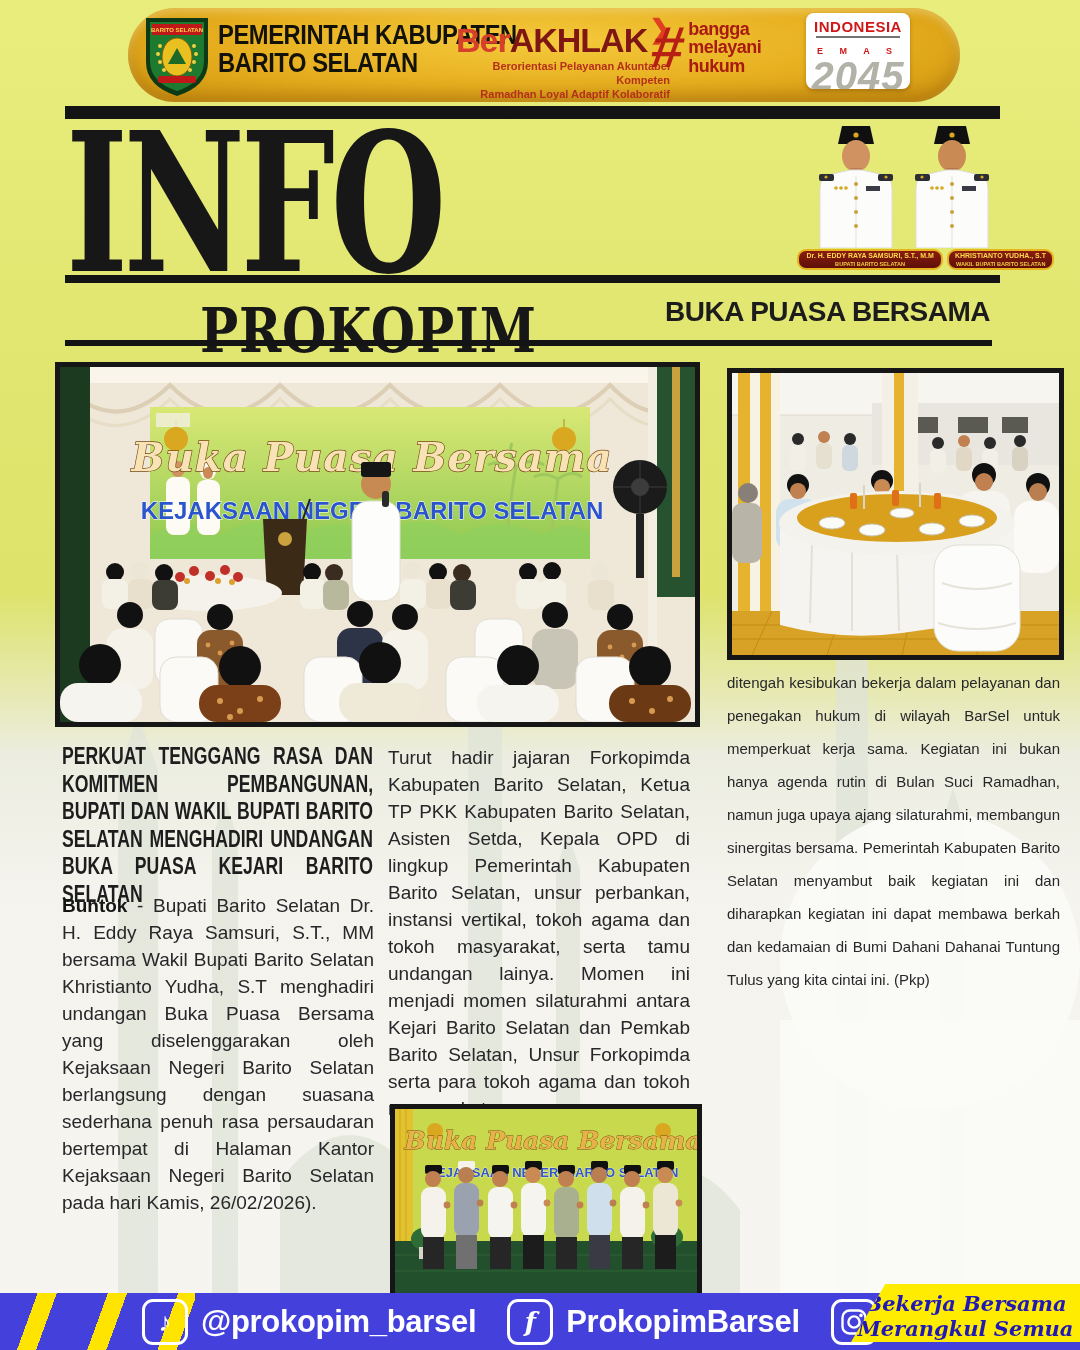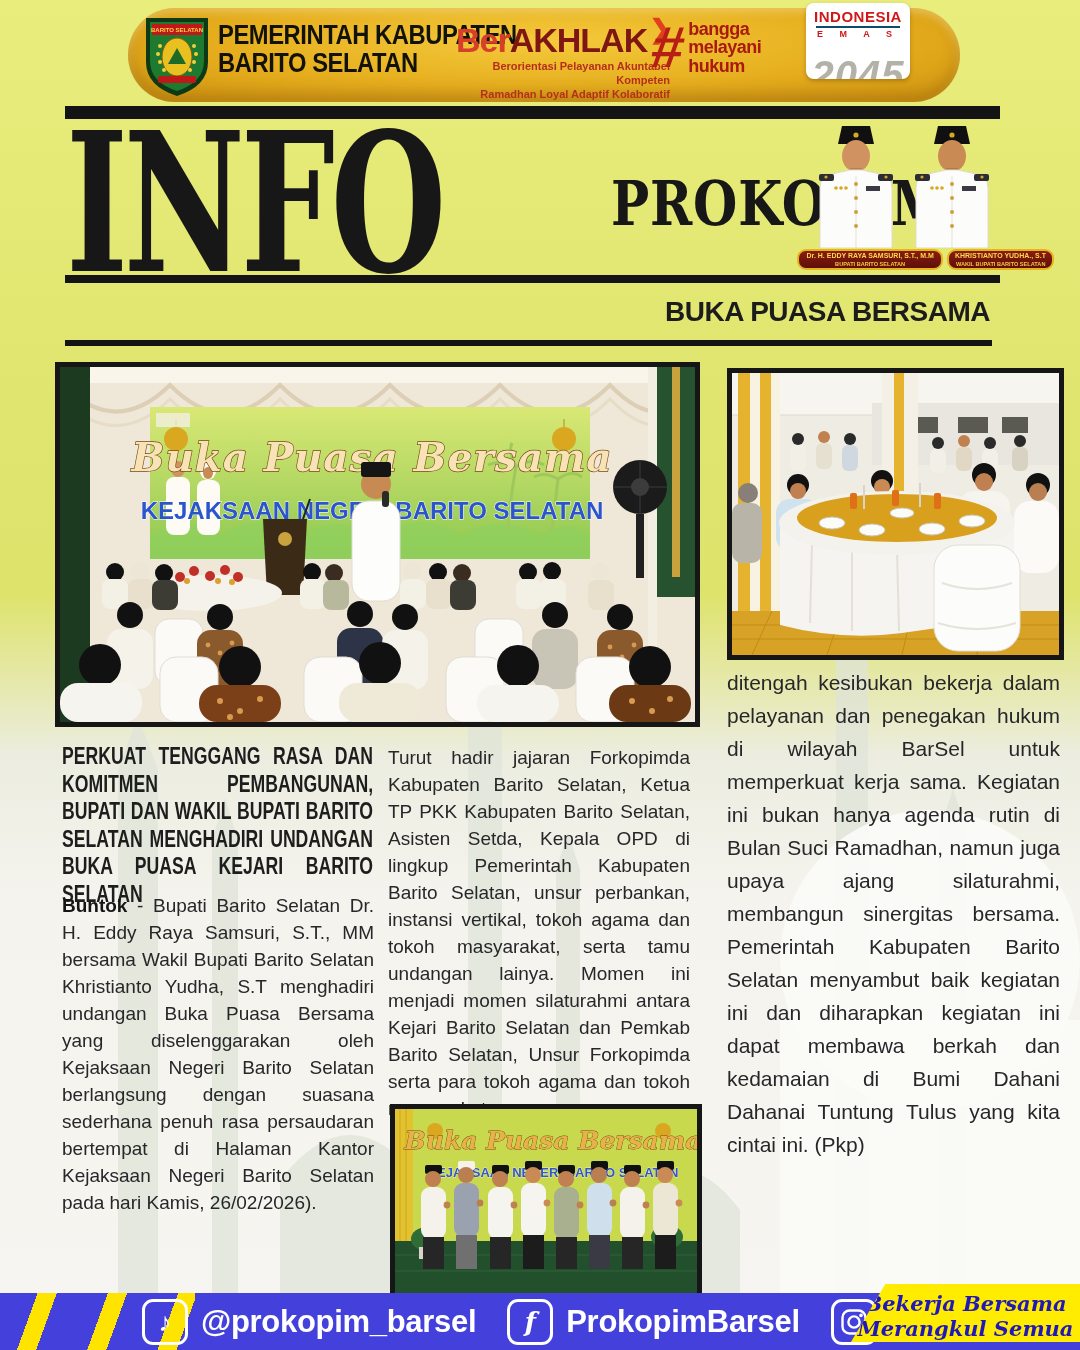--- a/index.html
+++ b/index.html
@@ -15,30 +15,30 @@
      transform:scaleX(.88);transform-origin:0 0;letter-spacing:-.5px;white-space:nowrap;}
   .berakhlak{left:440px;top:14px;width:230px;text-align:right;}
   .berakhlak .ttl{font-weight:800;font-size:34px;letter-spacing:-1px;white-space:nowrap;}
   .berakhlak .ttl .pre{color:#d6402a;}
   .berakhlak .ttl .mn{color:#7e1714;}
   .berakhlak .arrow{color:#e04020;font-size:26px;font-weight:800;vertical-align:14px;margin-left:2px;}
   .berakhlak .sub{font-size:11px;line-height:1.25;color:#b5301c;font-weight:700;margin-top:0;}
   .hashtag-wrap{left:652px;top:20px;display:flex;align-items:center;gap:4px;}
   .hash{font-size:58px;font-weight:900;color:#b81f14;transform:skewX(-8deg);line-height:.9;}
   .tagtxt{font-size:18px;font-weight:800;color:#a81a12;line-height:1.02;letter-spacing:-.5px;}
-  .emas-box{left:806px;top:3px;width:104px;height:76px;background:#fff;border-radius:8px;
+  .emas-box{left:806px;top:13px;width:104px;height:76px;background:#fff;border-radius:8px;
      box-shadow:0 2px 4px rgba(90,50,0,.35);text-align:center;overflow:hidden;}
   .emas-top{font-size:15px;font-weight:900;color:#d01818;letter-spacing:.5px;margin-top:5px;}
-  .emas-mid{font-size:9px;font-weight:800;color:#d01818;letter-spacing:7px;border-top:2px solid #0c4a6e;
-     width:84px;margin:1px auto 16px;padding-top:1px;}
+  .emas-mid{font-size:9px;font-weight:800;color:#d01818;letter-spacing:7px;border-top:2px solid #737373;
+     width:84px;margin:1px auto 0;padding-top:8px;}
   .emas-year{font-size:40px;font-weight:900;color:#b2b2a8;font-style:italic;letter-spacing:1px;margin-top:-2px;}
   
   .bar{background:#141414;}
   
-  .masthead{left:66px;top:108px;display:flex;align-items:center;gap:0;white-space:nowrap;}
+  .masthead{left:66px;top:108px;display:flex;align-items:flex-end;gap:0;white-space:nowrap;flex-direction:column;}
   .title-info{font-family:"DejaVu Serif",serif;font-weight:900;font-size:192px;line-height:1;
      letter-spacing:-6px;display:inline-block;transform:scaleX(.69);transform-origin:0 100%;color:#171717;}
   .title-prokopim{font-family:"DejaVu Serif",serif;font-weight:900;font-size:62px;line-height:1;
      letter-spacing:1px;display:inline-block;transform:scaleX(.82);transform-origin:0 100%;color:#171717;}
   .officials-labels{left:797px;top:249px;width:212px;display:flex;gap:4px;}
   .off-label{flex:1;background:linear-gradient(180deg,#8a1c10,#5e0f08);border:2px solid #e8b41e;
      border-radius:9px;color:#ffd84a;text-align:center;padding:1px 2px;line-height:1.15;}
   .off-label .nm{font-size:7.6px;font-weight:800;display:block;white-space:nowrap;transform:scaleX(.92);}
   .off-label .rl{font-size:5.6px;font-weight:700;display:block;color:#f6c93e;}
   
@@ -46,21 +46,21 @@
   .edition-right{right:90px;top:296px;font-size:28px;font-weight:800;letter-spacing:-.5px;}
   
   .photo{border:5px solid #161616;background:#e8e4d8;overflow:hidden;}
   .photo svg{display:block;}
   
   .headline{left:62px;top:742px;width:432px;transform:scaleX(.72);transform-origin:0 0;
      font-size:24.5px;line-height:27.5px;font-weight:800;letter-spacing:0;text-align:justify;color:#1d1d1d;}
   .bodycol{font-size:19px;line-height:27px;text-align:justify;color:#27272a;}
   .col1{left:62px;top:892px;width:312px;}
   .col2{left:388px;top:744px;width:302px;}
-  .col3{left:727px;top:666px;width:333px;font-size:21px;line-height:33px;}
+  .col3{left:727px;top:666px;width:333px;font-size:15px;line-height:33px;}
   .lead{font-weight:800;color:#151515;}
   
   .footer-band{left:0;top:1293px;width:1080px;height:57px;background:#4340dc;}
   .footer-stripes{left:10px;top:1293px;width:185px;height:57px;
      background:repeating-linear-gradient(110deg,transparent 0 26px,#ffe400 26px 44px,transparent 44px 66px);}
   .social-row{left:142px;top:1299px;display:flex;align-items:center;gap:13px;}
   .sicon{width:40px;height:40px;border:3px solid #fff;border-radius:11px;display:flex;
      align-items:center;justify-content:center;color:#fff;font-weight:700;flex:none;}
   .sicon span{font-size:26px;line-height:1;}
   .shandle{color:#fff;font-weight:800;font-size:31px;letter-spacing:-.3px;margin-right:18px;white-space:nowrap;}

